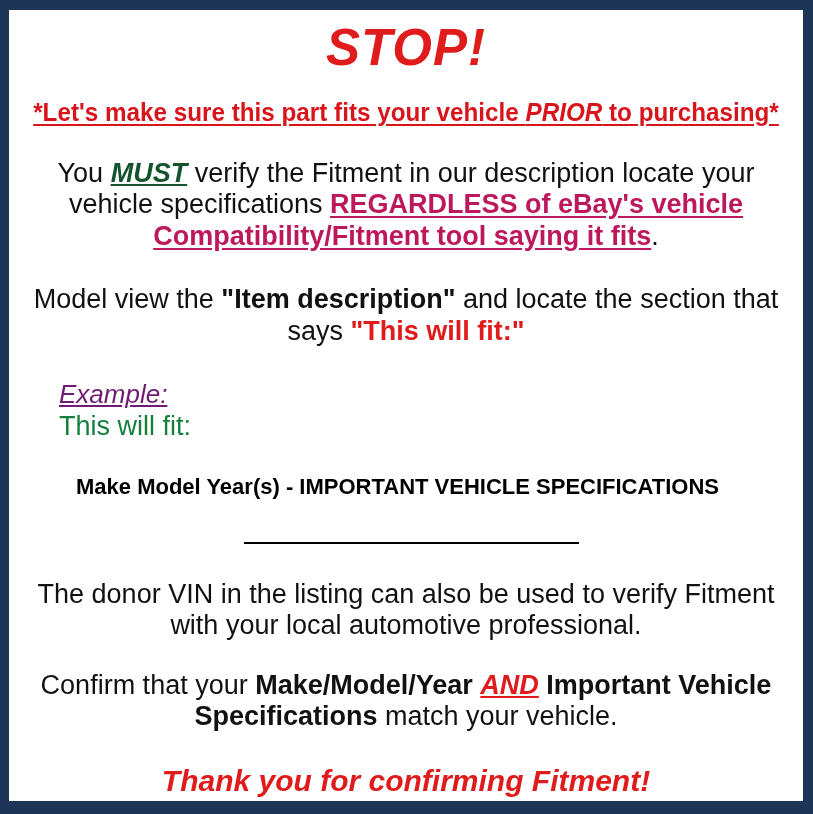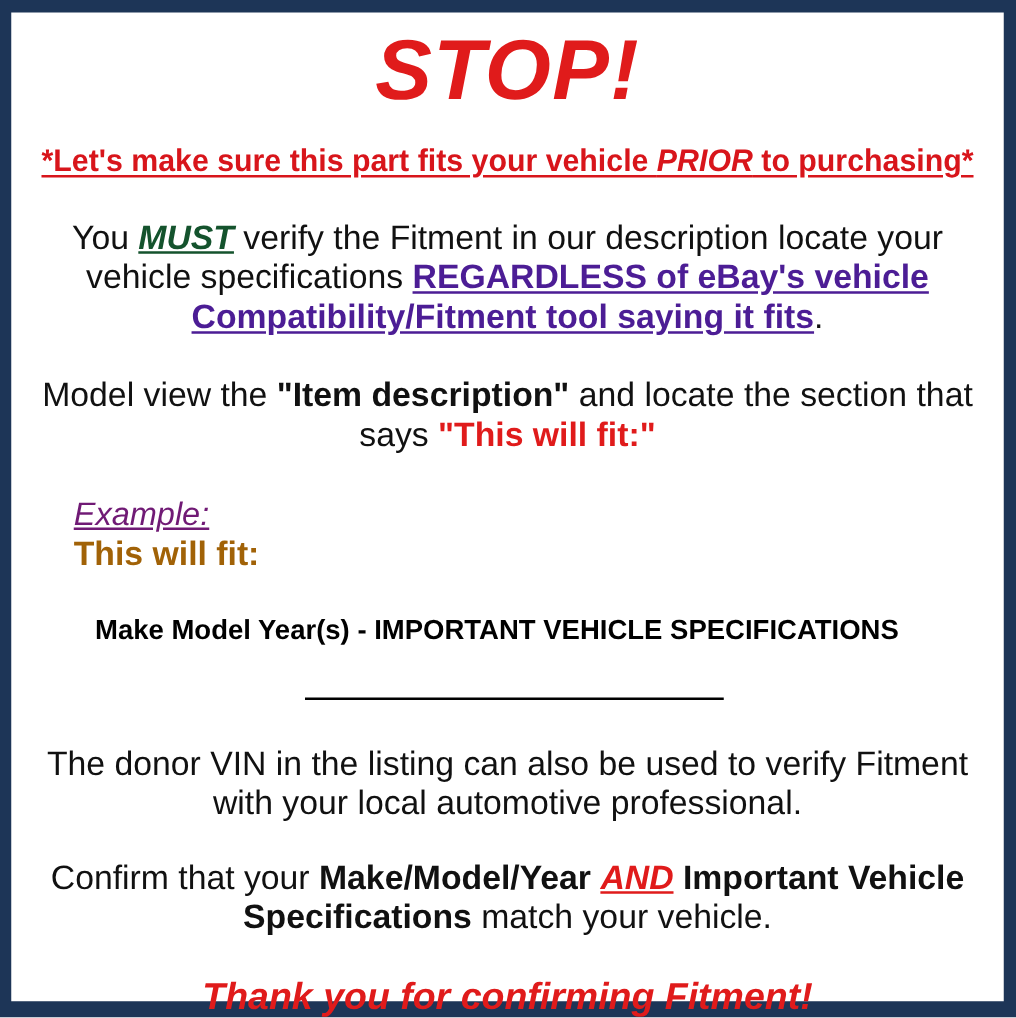--- a/index.html
+++ b/index.html
@@ -34,21 +34,21 @@
     padding: 0 10px;
     position: relative;
   }
 
   
   .headline {
     text-align: center;
     color: #e01b1b;
     font-weight: bold;
     font-style: italic;
-    font-size: 68px;
+    font-size: 51px;
     line-height: 1;
     letter-spacing: 1px;
     margin: 0;
     padding-top: 12px;
     white-space: nowrap;
   }
 
   
   .subtitle {
     text-align: center;
@@ -79,21 +79,21 @@
   }
   .para.p1 { padding-top: 31px; }
   .para.p2 { padding-top: 32px; }
   .para.p4 { padding-top: 28px; }
   .para.p5 { padding-top: 27px; }
 
   .b     { font-weight: bold; }
   .must  { color: #14532d; font-weight: bold; font-style: italic;
            text-decoration: underline; text-underline-offset: 2px; }
   .redb  { color: #e01b1b; font-weight: bold; }
-  .redbu { color: #4c1d95; font-weight: bold;
+  .redbu { color: #be185d; font-weight: bold;
            text-decoration: underline; text-underline-offset: 3px; }
   .andx  { color: #e01b1b; font-weight: bold; font-style: italic;
            text-decoration: underline; text-underline-offset: 2px; }
 
   
   .example-block {
     padding-top: 34px;
     padding-left: 40px;
     text-align: left;
   }
@@ -101,22 +101,22 @@
     color: #701a75;
     font-style: italic;
     font-size: 26px;
     line-height: 1.05;
     text-decoration: underline;
     text-underline-offset: 2px;
     margin: 0;
     display: inline-block;
   }
   .example-fit {
-    color: #a16207;
-    font-weight: bold;
+    color: #15803d;
+    font-weight: normal;
     font-size: 27px;
     line-height: 1.1;
     margin: 0;
     padding-top: 3px;
   }
   .example-spec {
     color: #000000;
     font-weight: bold;
     font-size: 22px;
     line-height: 1.1;

